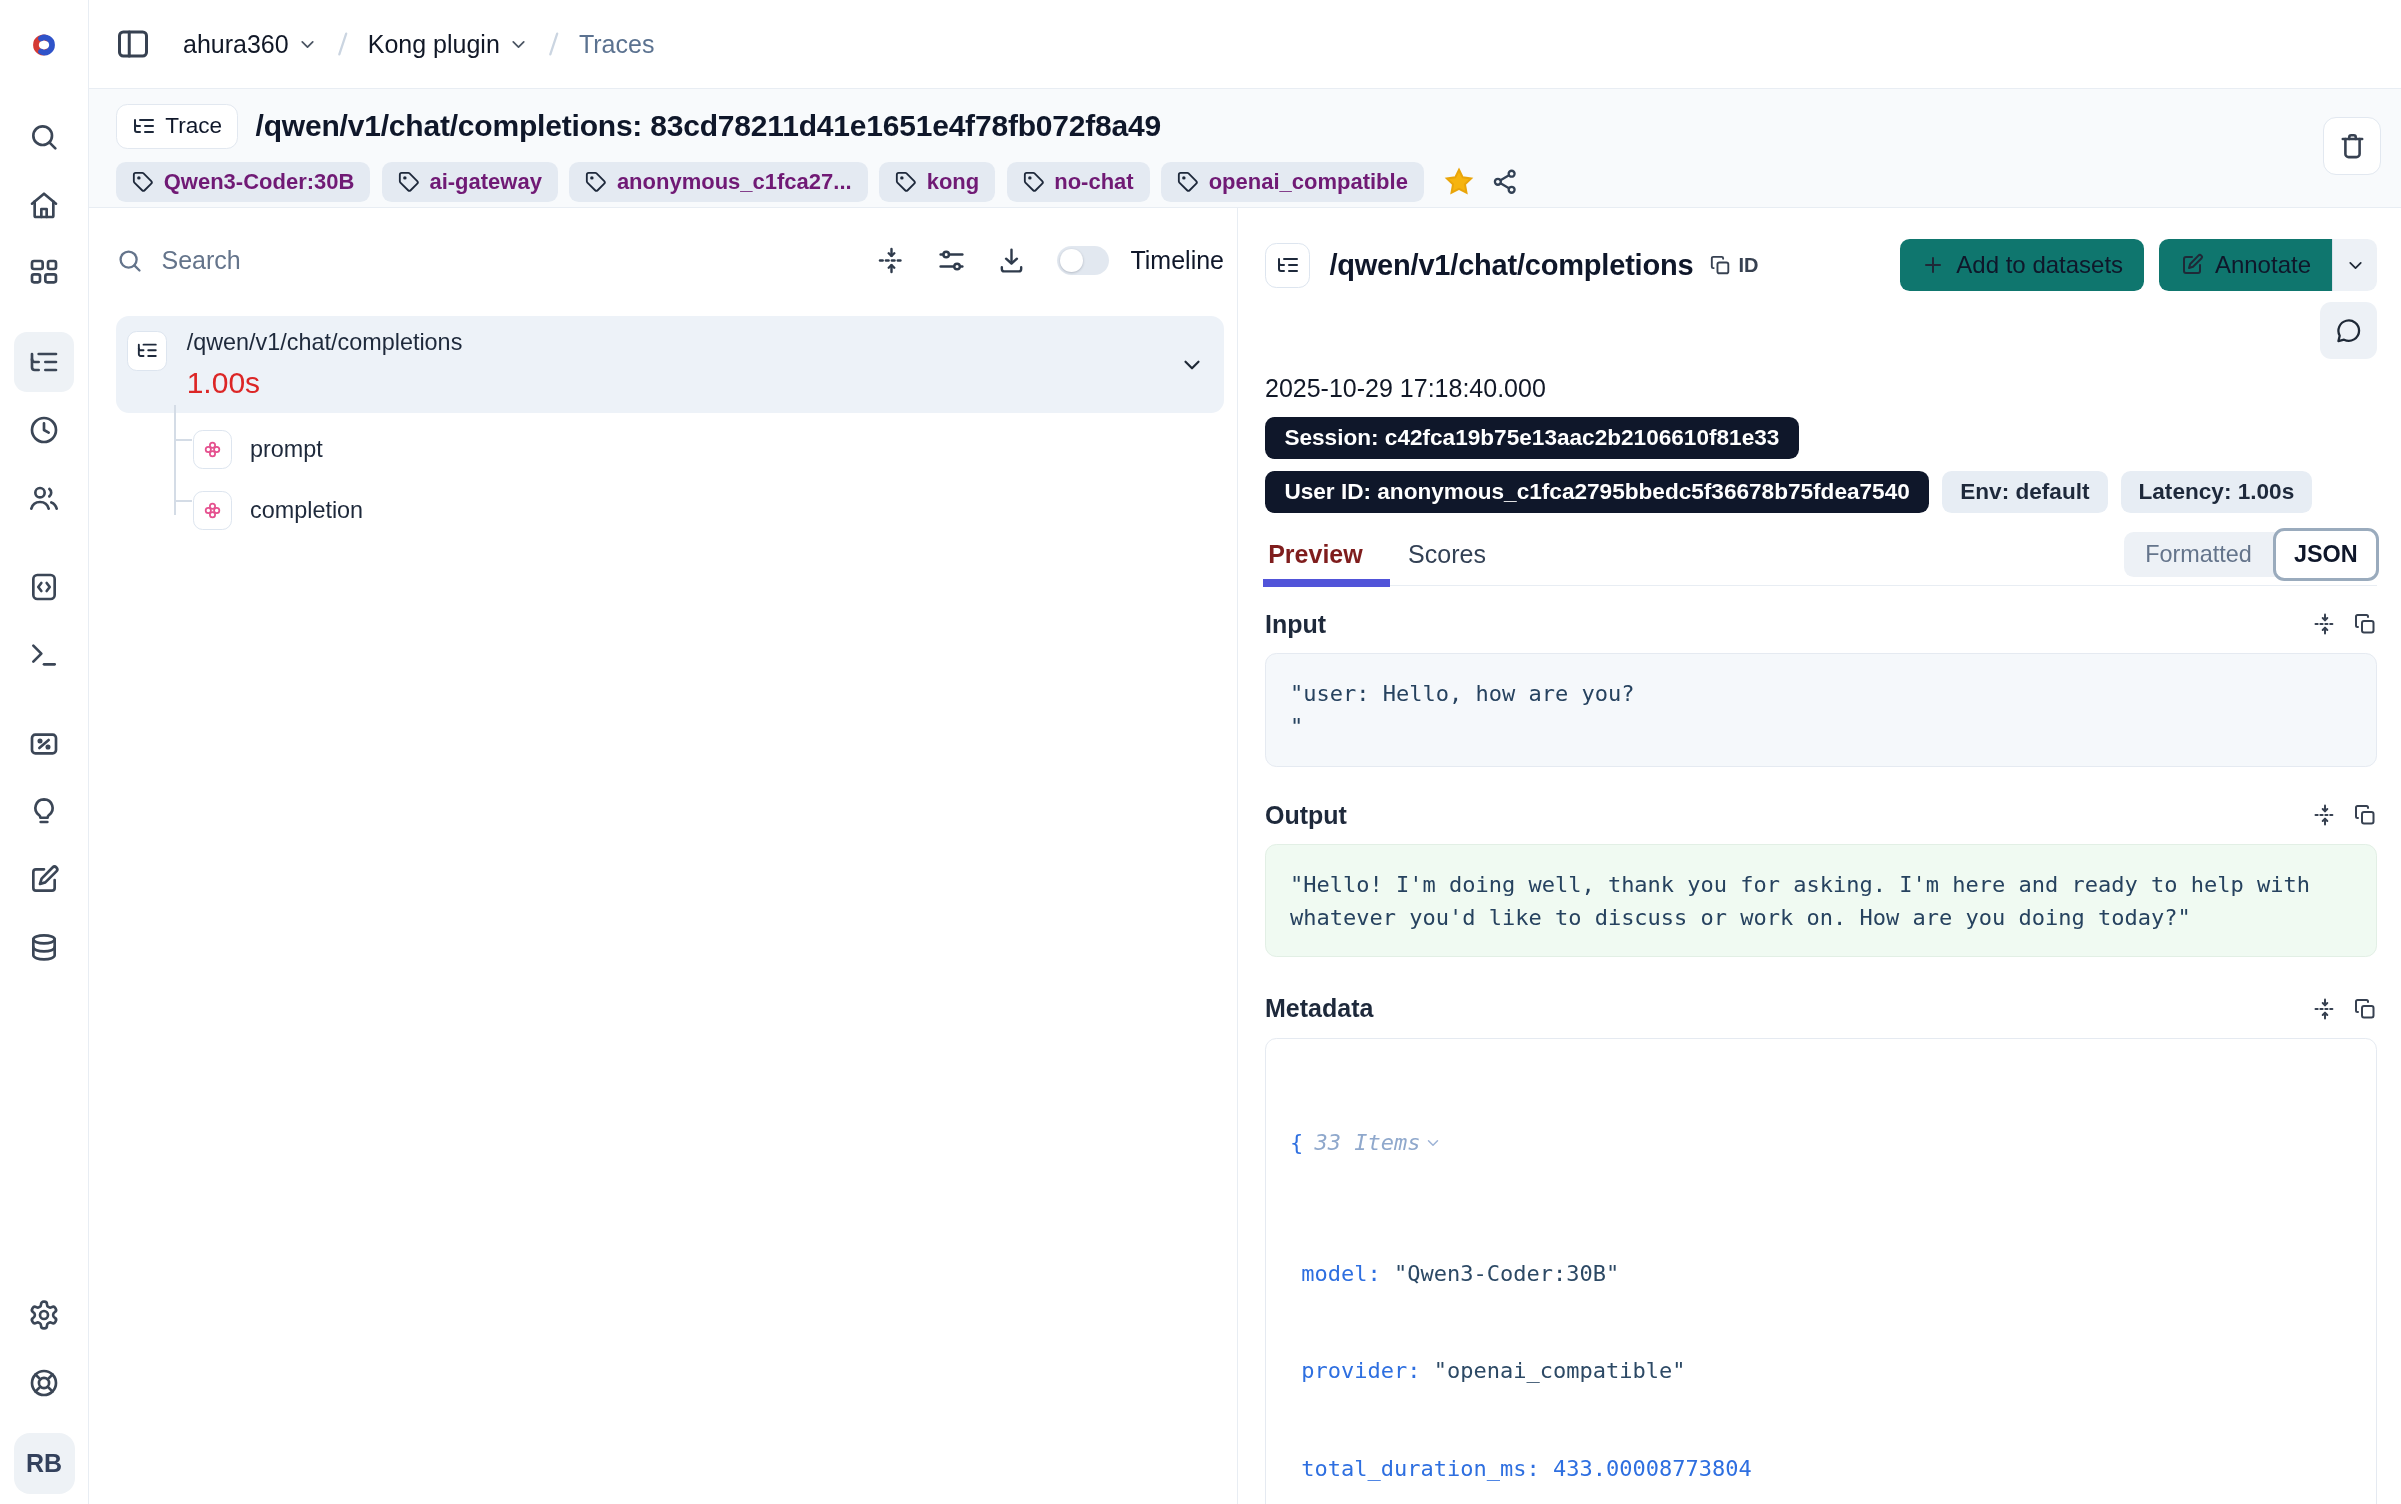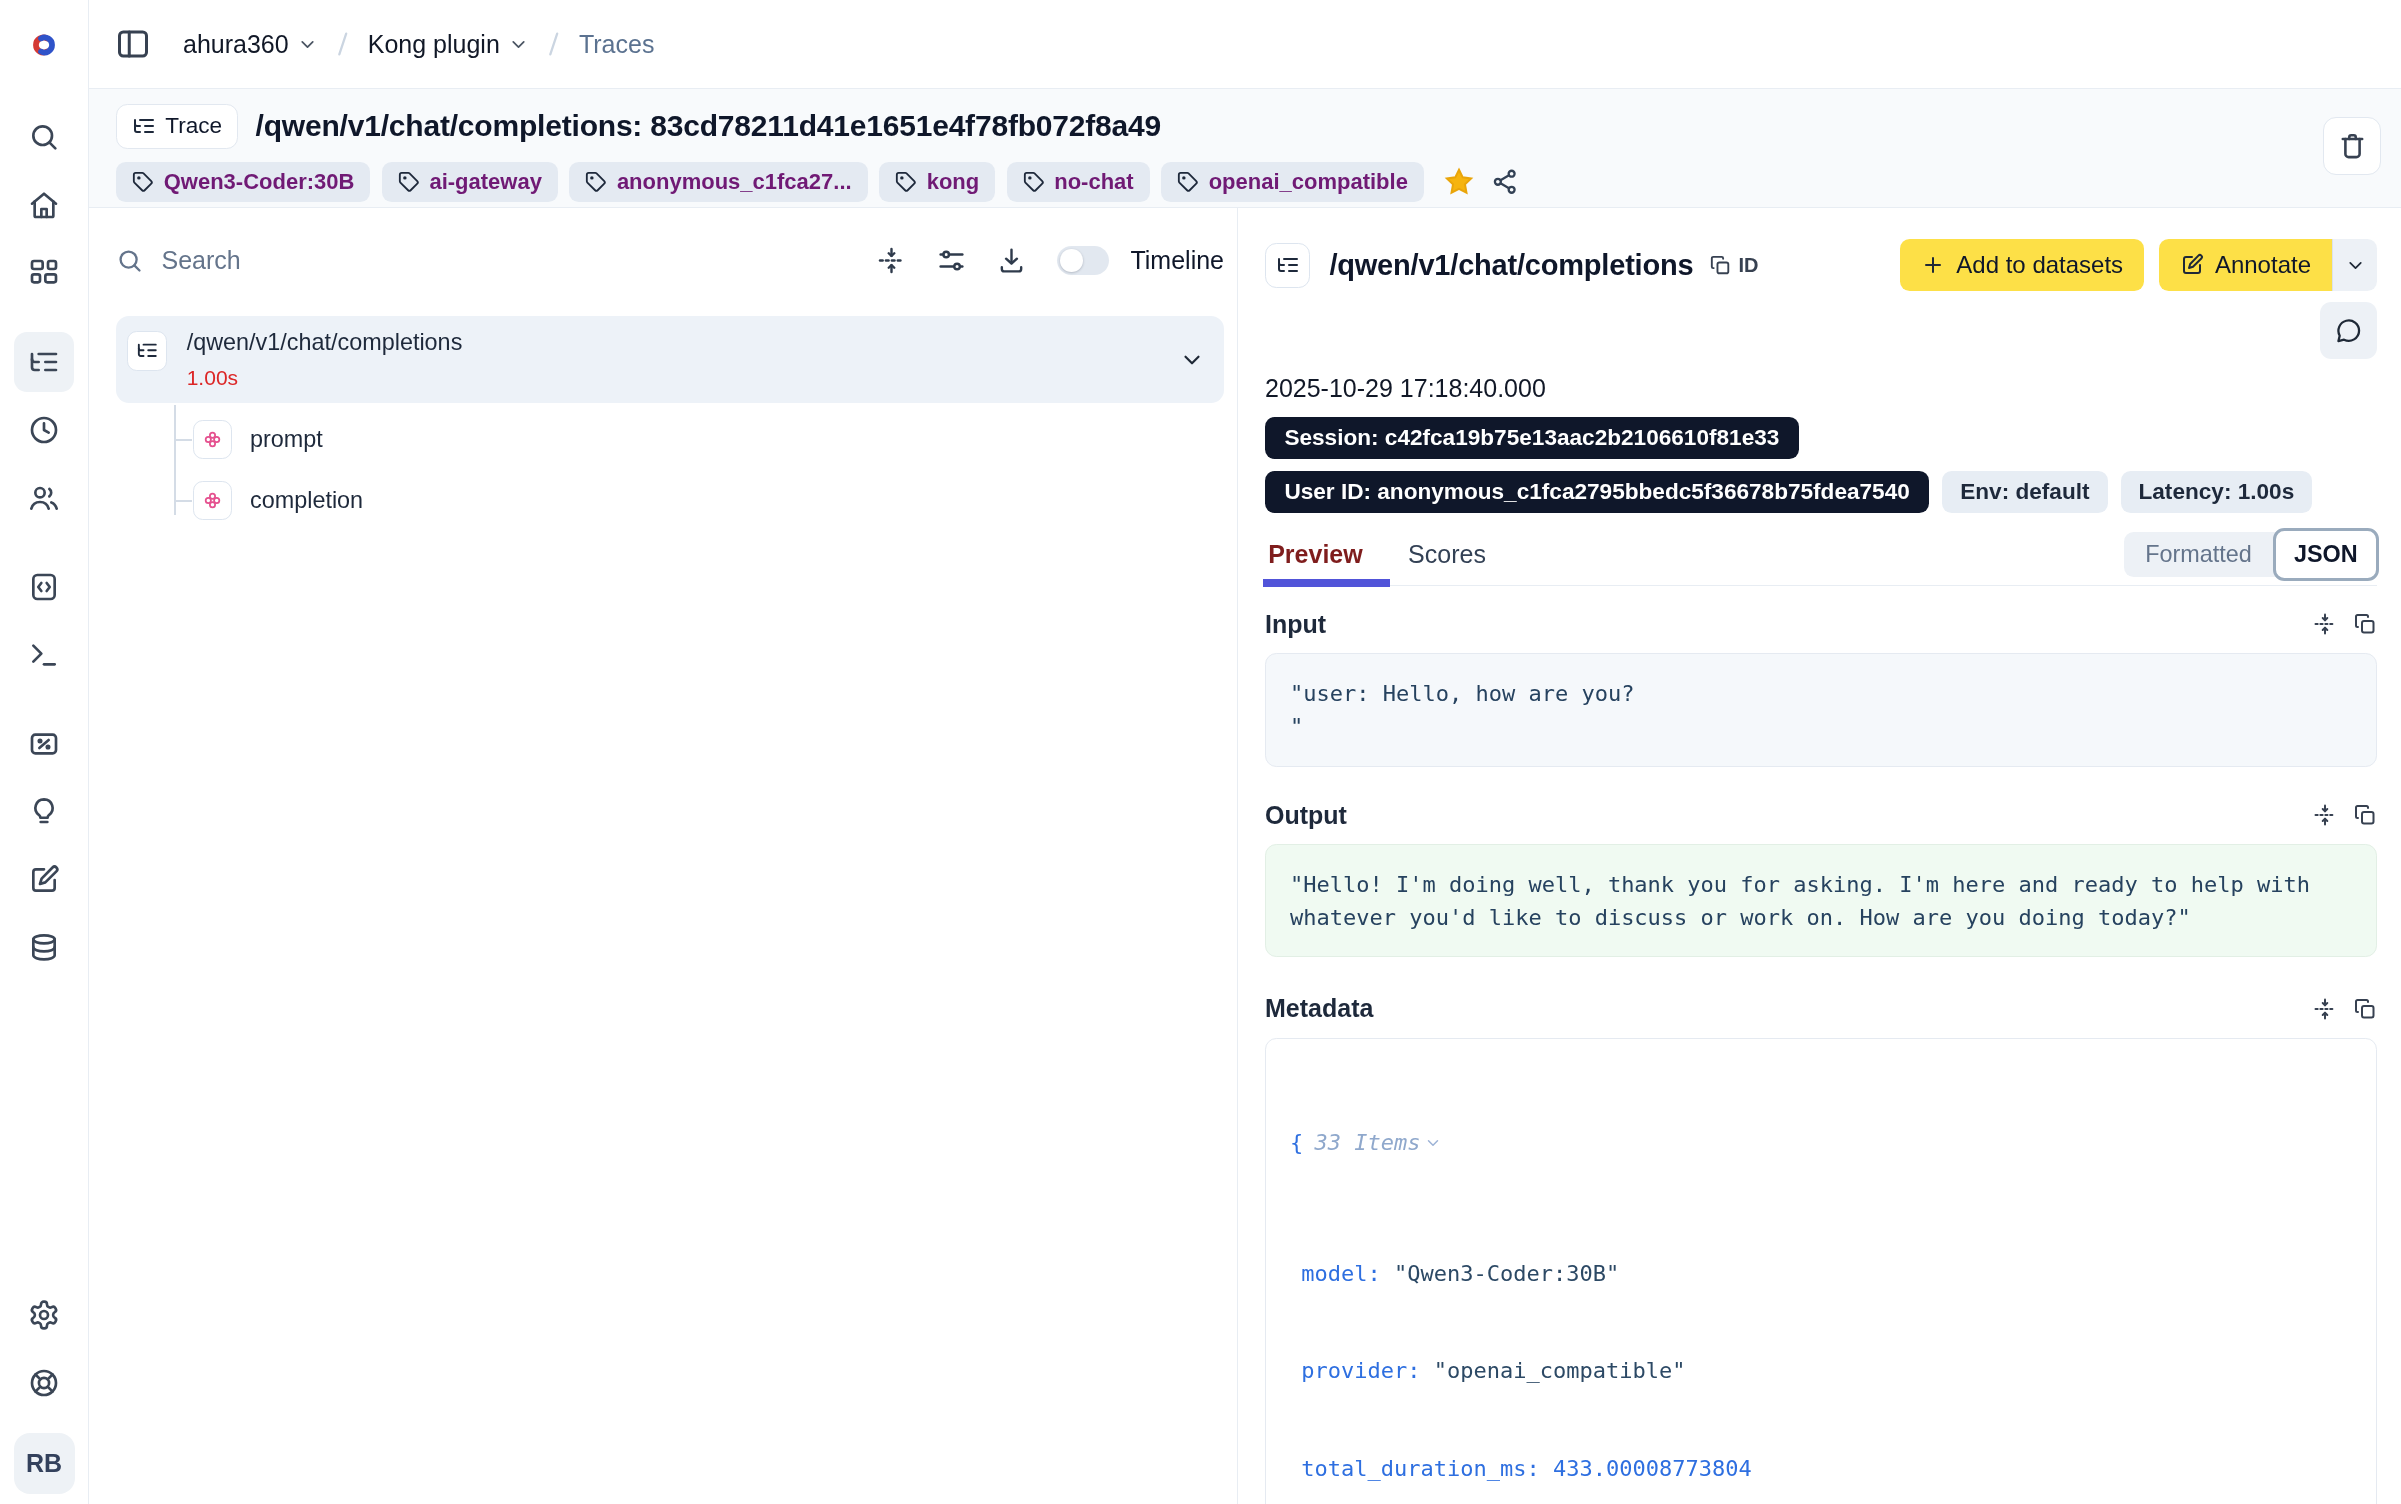--- a/index.html
+++ b/index.html
@@ -106,21 +106,21 @@
     display:flex; align-items:flex-start; cursor:pointer;
   }
   .node-badge {
     width:40px; height:40px; background:#fff; border:1.6px solid #dde5ef; border-radius:9.7px;
     display:flex; align-items:center; justify-content:center; flex:0 0 auto;
   }
   .node-badge svg { width:22.6px; height:22.6px; color:#1e293b; }
   .tree-root .node-badge { margin-top:1.6px; }
   .root-texts { margin-left:19.4px; }
   .root-name { font-size:23.4px; font-weight:500; color:#1e293b; }
-  .root-duration { font-size:21px; font-weight:500; color:#dc2626; margin-top:9.7px; }
+  .root-duration { font-size:30px; font-weight:500; color:#dc2626; margin-top:9.7px; }
   .root-chev { margin-left:auto; align-self:center; color:#1f2937; cursor:pointer; }
   .root-chev svg { width:26px; height:26px; }
   .tree-child { display:flex; align-items:center; margin-left:77px; margin-top:13px; height:48px; cursor:pointer; }
   .tree-child .node-badge { width:39px; height:39px; }
   .tree-child .node-badge svg { width:21px; height:21px; color:#e5518f; }
   .child-label { font-size:23.4px; font-weight:500; color:#1e293b; margin-left:18px; }
   .conn { position:absolute; background:#d4dce6; }
   .conn.v { left:58px; top:89px; width:1.6px; height:110px; }
   .conn.h1 { left:58px; top:123px; width:18px; height:1.6px; }
   .conn.h2 { left:58px; top:184px; width:18px; height:1.6px; }
@@ -129,21 +129,21 @@
   .detail { flex:1; min-width:0; padding:31px 24px 0 27px; display:flex; flex-direction:column; overflow:hidden; }
   .d-header { display:flex; align-items:center; }
   .d-header .node-badge { width:45px; height:45px; border-radius:11.3px; }
   .d-header .node-badge svg { width:24px; height:24px; }
   .d-title { font-size:29px; font-weight:600; color:#0f172a; margin-left:19.4px; letter-spacing:-0.2px; }
   .id-copy { display:flex; align-items:center; gap:6.5px; margin-left:16px; color:#374151; cursor:pointer; }
   .id-copy svg { width:22.6px; height:22.6px; }
   .id-label { font-size:20px; font-weight:600; color:#374151; }
   .d-actions { margin-left:auto; display:flex; align-items:center; gap:14.5px; }
   .btn {
-    display:flex; align-items:center; gap:11.3px; background:#fde047; border-radius:9.7px;
+    display:flex; align-items:center; gap:11.3px; background:#0f766e; border-radius:9.7px;
     height:52px; padding:0 21px; font-size:24px; font-weight:500; color:#0f172a; cursor:pointer;
   }
   .btn svg { width:24px; height:24px; color:#1f2937; }
   .split-btn { display:flex; align-items:stretch; }
   .split-btn .btn { border-radius:9.7px 0 0 9.7px; }
   .split-chev {
     width:45px; background:#edf1f6; border-left:1.6px solid #dbe2ea; border-radius:0 9.7px 9.7px 0;
     display:flex; align-items:center; justify-content:center; color:#1f2937; cursor:pointer;
   }
   .split-chev svg { width:21px; height:21px; }

